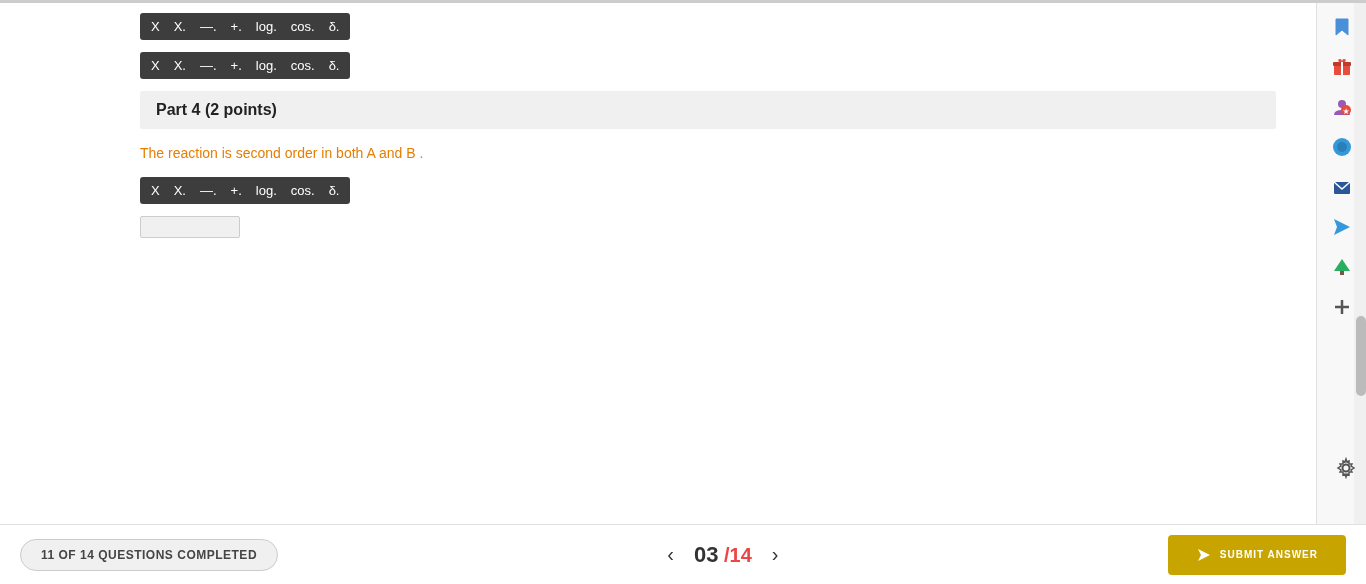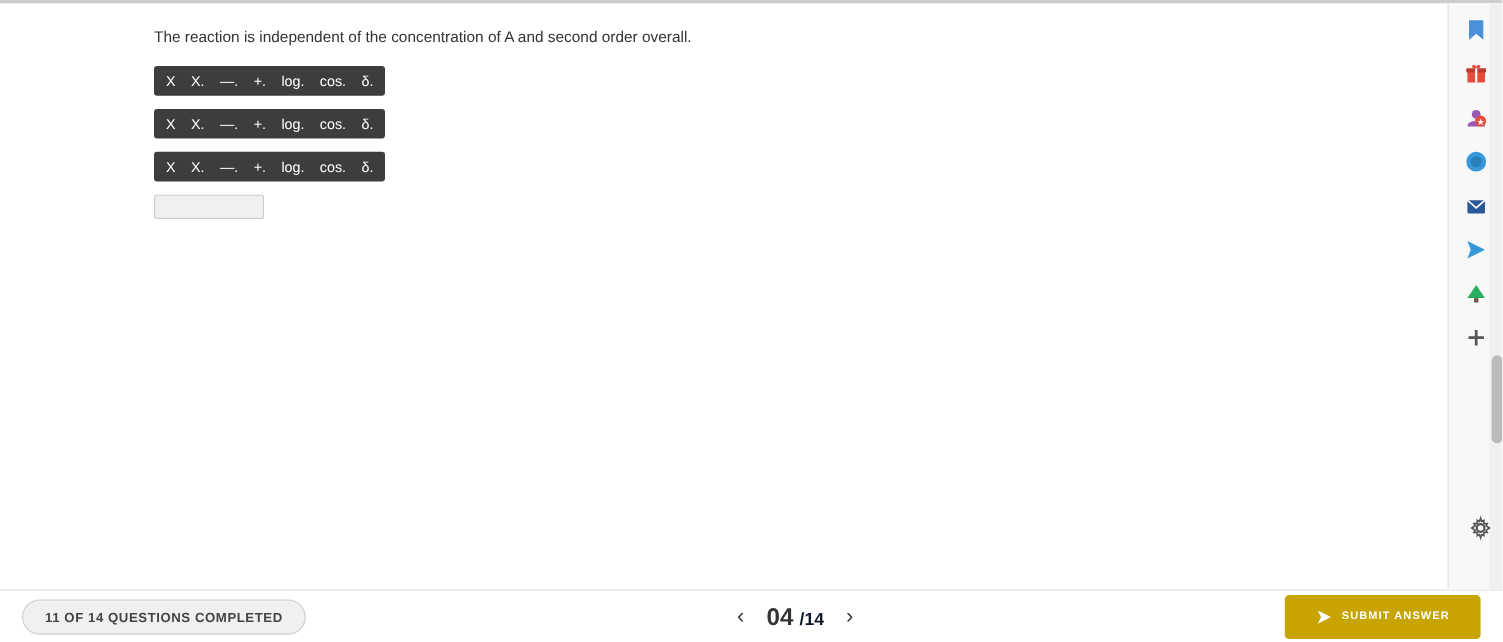--- a/index.html
+++ b/index.html
@@ -147,21 +147,21 @@
       right: 0;
       top: 60%;
       width: 10px;
       height: 80px;
       background: #bbb;
       border-radius: 5px;
     }
 
     
     .bottom-bar {
-      height: 48px;
+      height: 60px;
       background: #fff;
       border-top: 1px solid #e0e0e0;
       display: flex;
       align-items: center;
       justify-content: space-between;
       padding: 0 20px;
     }
 
     .questions-badge {
       background: #f0f0f0;
@@ -191,22 +191,22 @@
       border: none;
       padding: 4px 8px;
     }
 
     .current-q {
       font-size: 22px;
       font-weight: bold;
     }
 
     .total-q {
-      font-size: 16px;
-      color: #0f172a;
+      font-size: 20px;
+      color: #ef4444;
       text-align: center;
     }
 
     .submit-btn {
       background: #c8a400;
       color: #fff;
       border: none;
       border-radius: 4px;
       padding: 12px 28px;
       font-size: 10px;
@@ -237,21 +237,20 @@
     }
   </style>
 </head>
 <body>
 
 <div class="top-border"></div>
 
 <div class="main-area">
   <div class="content-area">
 
-    <p class="section-text" style="margin-top:10px;">The reaction is independent of the concentration of A and second order overall.</p>
 
     <div class="toolbar">
       <button class="toolbar-btn">X</button>
       <button class="toolbar-btn">X.</button>
       <button class="toolbar-btn">—.</button>
       <button class="toolbar-btn">+.</button>
       <button class="toolbar-btn">log.</button>
       <button class="toolbar-btn">cos.</button>
       <button class="toolbar-btn">δ.</button>
     </div>
@@ -261,21 +260,27 @@
       <button class="toolbar-btn">X</button>
       <button class="toolbar-btn">X.</button>
       <button class="toolbar-btn">—.</button>
       <button class="toolbar-btn">+.</button>
       <button class="toolbar-btn">log.</button>
       <button class="toolbar-btn">cos.</button>
       <button class="toolbar-btn">δ.</button>
     </div>
 
 
-
+    <div class="part-header">Part 4   (2 points)</div>
+
+    <p class="part4-text">
+      <span>The reaction is second order in both</span>
+      <span style="color:#e67e00;">A and B</span>
+      <span>.</span>
+    </p>
 
     <div class="toolbar">
       <button class="toolbar-btn">X</button>
       <button class="toolbar-btn">X.</button>
       <button class="toolbar-btn">—.</button>
       <button class="toolbar-btn">+.</button>
       <button class="toolbar-btn">log.</button>
       <button class="toolbar-btn">cos.</button>
       <button class="toolbar-btn">δ.</button>
     </div>
@@ -351,21 +356,21 @@
     </div>
   </div>
 </div>
 
 <div class="bottom-bar">
   <div class="questions-badge">11 OF 14 QUESTIONS COMPLETED</div>
 
   <div class="nav-section">
     <button class="nav-arrow">‹</button>
     <span>
-      <span class="current-q">04</span>
+      <span class="current-q">03</span>
       <span class="total-q">/<span>14</span></span>
     </span>
     <button class="nav-arrow">›</button>
   </div>
 
   <button class="submit-btn">
     <svg width="16" height="16" viewBox="0 0 16 16">
       <polygon points="2,2 14,8 2,14 5,8" fill="#fff"></polygon>
     </svg>
     <span>SUBMIT ANSWER</span>

